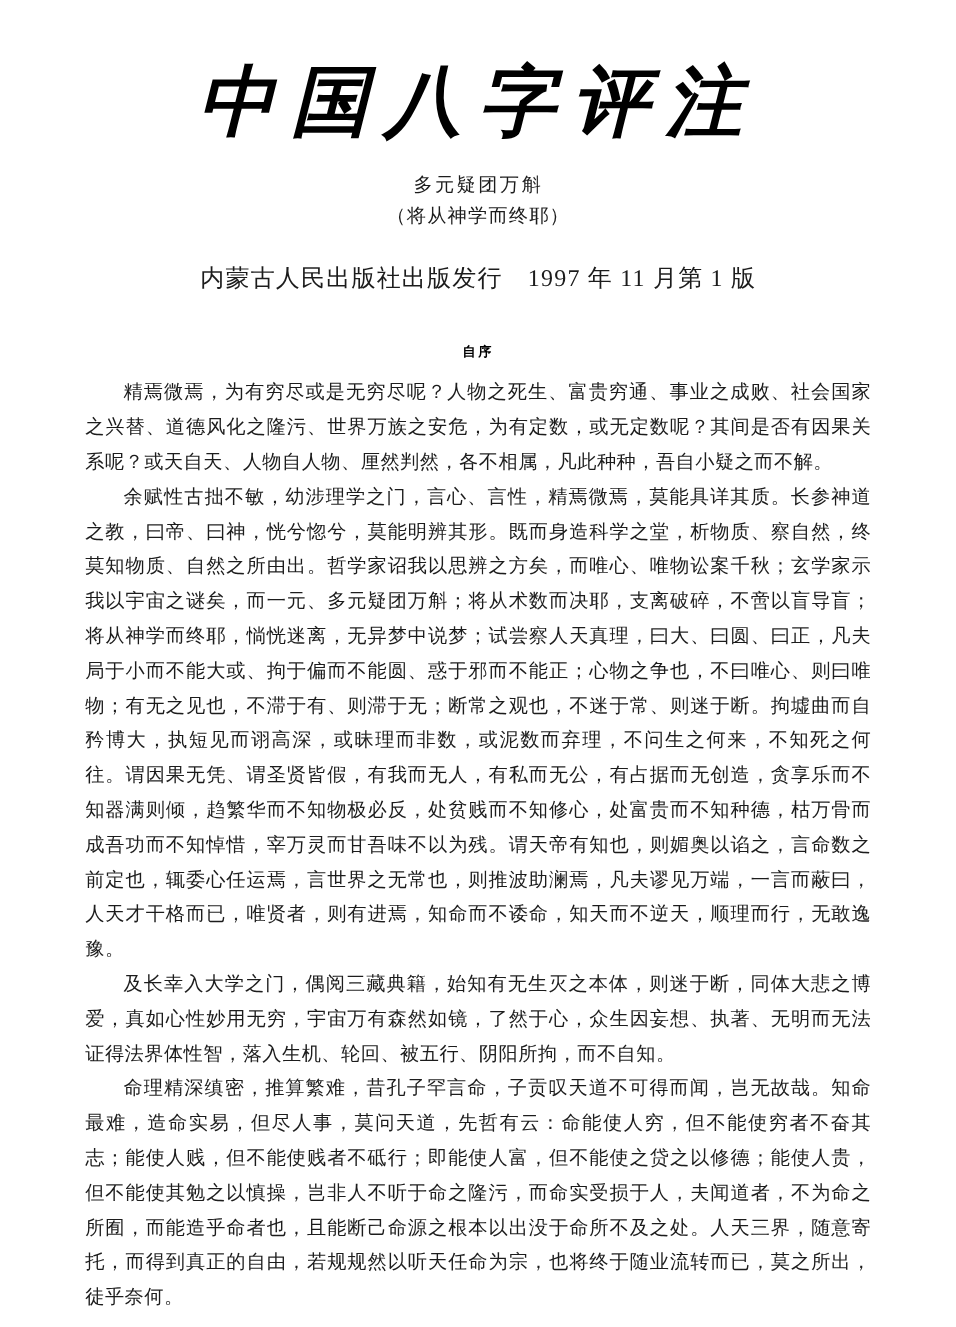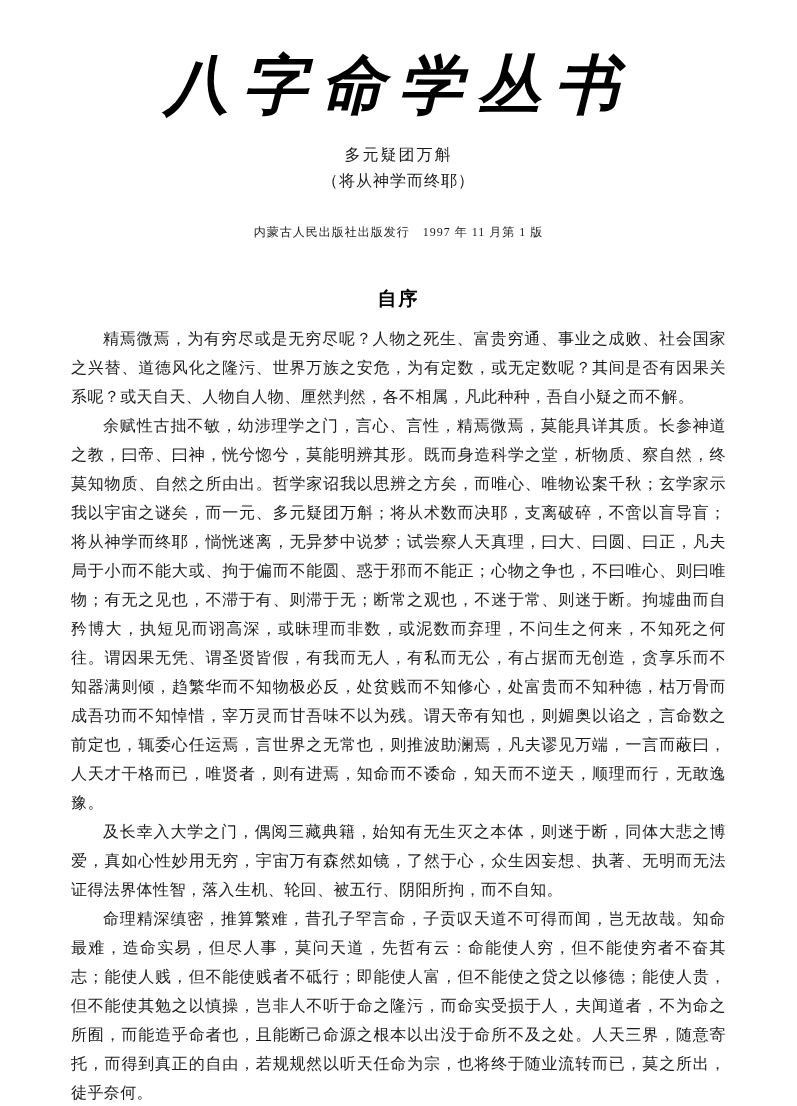--- a/index.html
+++ b/index.html
@@ -38,48 +38,48 @@
   .series-line {
     margin: 0;
     text-align: center;
     font-size: 16px;
     line-height: 26px;
     letter-spacing: 1px;
   }
   .publisher-line {
     margin: 26px 0 0 0;
     text-align: center;
-    font-size: 12px;
+    font-size: 20px;
     line-height: 24px;
     letter-spacing: 1px;
   }
   .preface-heading {
     margin: 42px 0 12px 0;
     text-align: center;
-    font-size: 19px;
+    font-size: 11px;
     font-weight: bold;
     letter-spacing: 2px;
     color: #000;
   }
   .body-text p {
     margin: 0;
     font-size: 16px;
     line-height: 29px;
     text-align: justify;
     text-justify: inter-ideograph;
     text-indent: 2em;
     letter-spacing: 0.4px;
   }
 </style>
 </head>
 <body>
 
 <div class="page">
 
-  <h1 class="book-title">八字命学丛书</h1>
+  <h1 class="book-title">中国八字评注</h1>
 
   <p class="author-line">多元疑团万斛</p>
 
   <p class="series-line">（将从神学而终耶）</p>
 
   <p class="publisher-line">内蒙古人民出版社出版发行　1997 年 11 月第 1 版</p>
 
   <h2 class="preface-heading">自序</h2>
 
   <div class="body-text">

